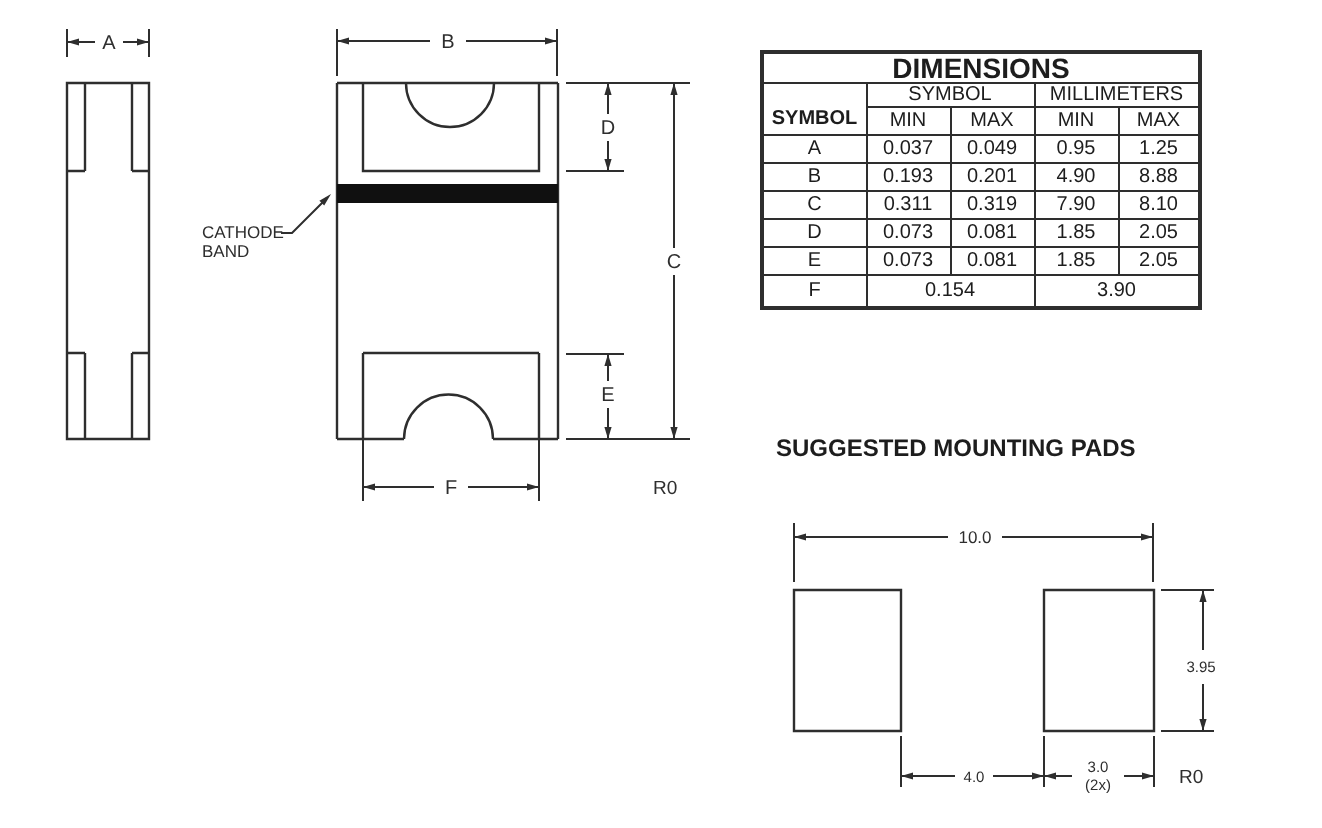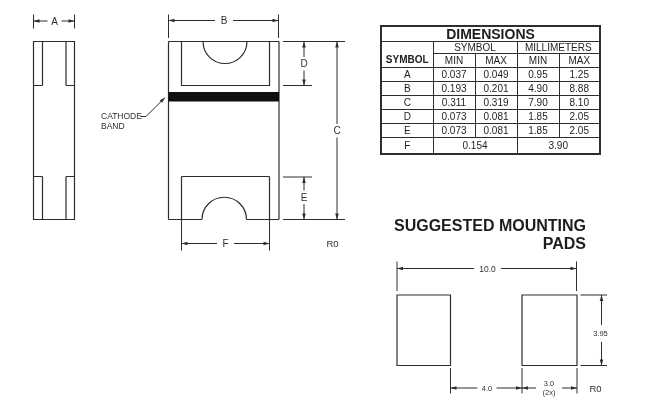--- a/index.html
+++ b/index.html
@@ -20,22 +20,22 @@
             border:2px solid var(--line);table-layout:fixed;}
   #dimtable td{border:1px solid var(--line);font-size:10px;text-align:center;
                padding:0;color:#1d1d1d;line-height:1;}
   #dimtable td.tt{font-weight:bold;font-size:14px;height:11px;}
   #dimtable td.hd{height:11px;}
   #dimtable td.sym{vertical-align:bottom;padding-bottom:2px;font-weight:bold;}
   #dimtable td.dr{height:13px;text-align:center;}
   #dimtable td.fr{height:15px;}
   #tbl-footer{position:absolute;left:380px;top:146px;width:219px;text-align:right;
               font-size:10.5px;color:#1d1d1d;}
-  #mp-title{position:absolute;left:388px;top:217px;width:198px;text-align:right;
-            font-weight:bold;font-size:16px;color:#1d1d1d;}
+  #mp-title{position:absolute;left:388px;top:217px;width:198px;text-align:left;
+            font-weight:bold;font-size:12px;color:#1d1d1d;}
   #mp-subtitle{position:absolute;left:388px;top:231px;width:198px;text-align:center;
             font-weight:bold;font-size:11px;color:#1d1d1d;}
 </style>
 </head>
 <body>
 
 <div id="page">
 
   <svg width="661" height="414" viewBox="0 0 661 414">
 

